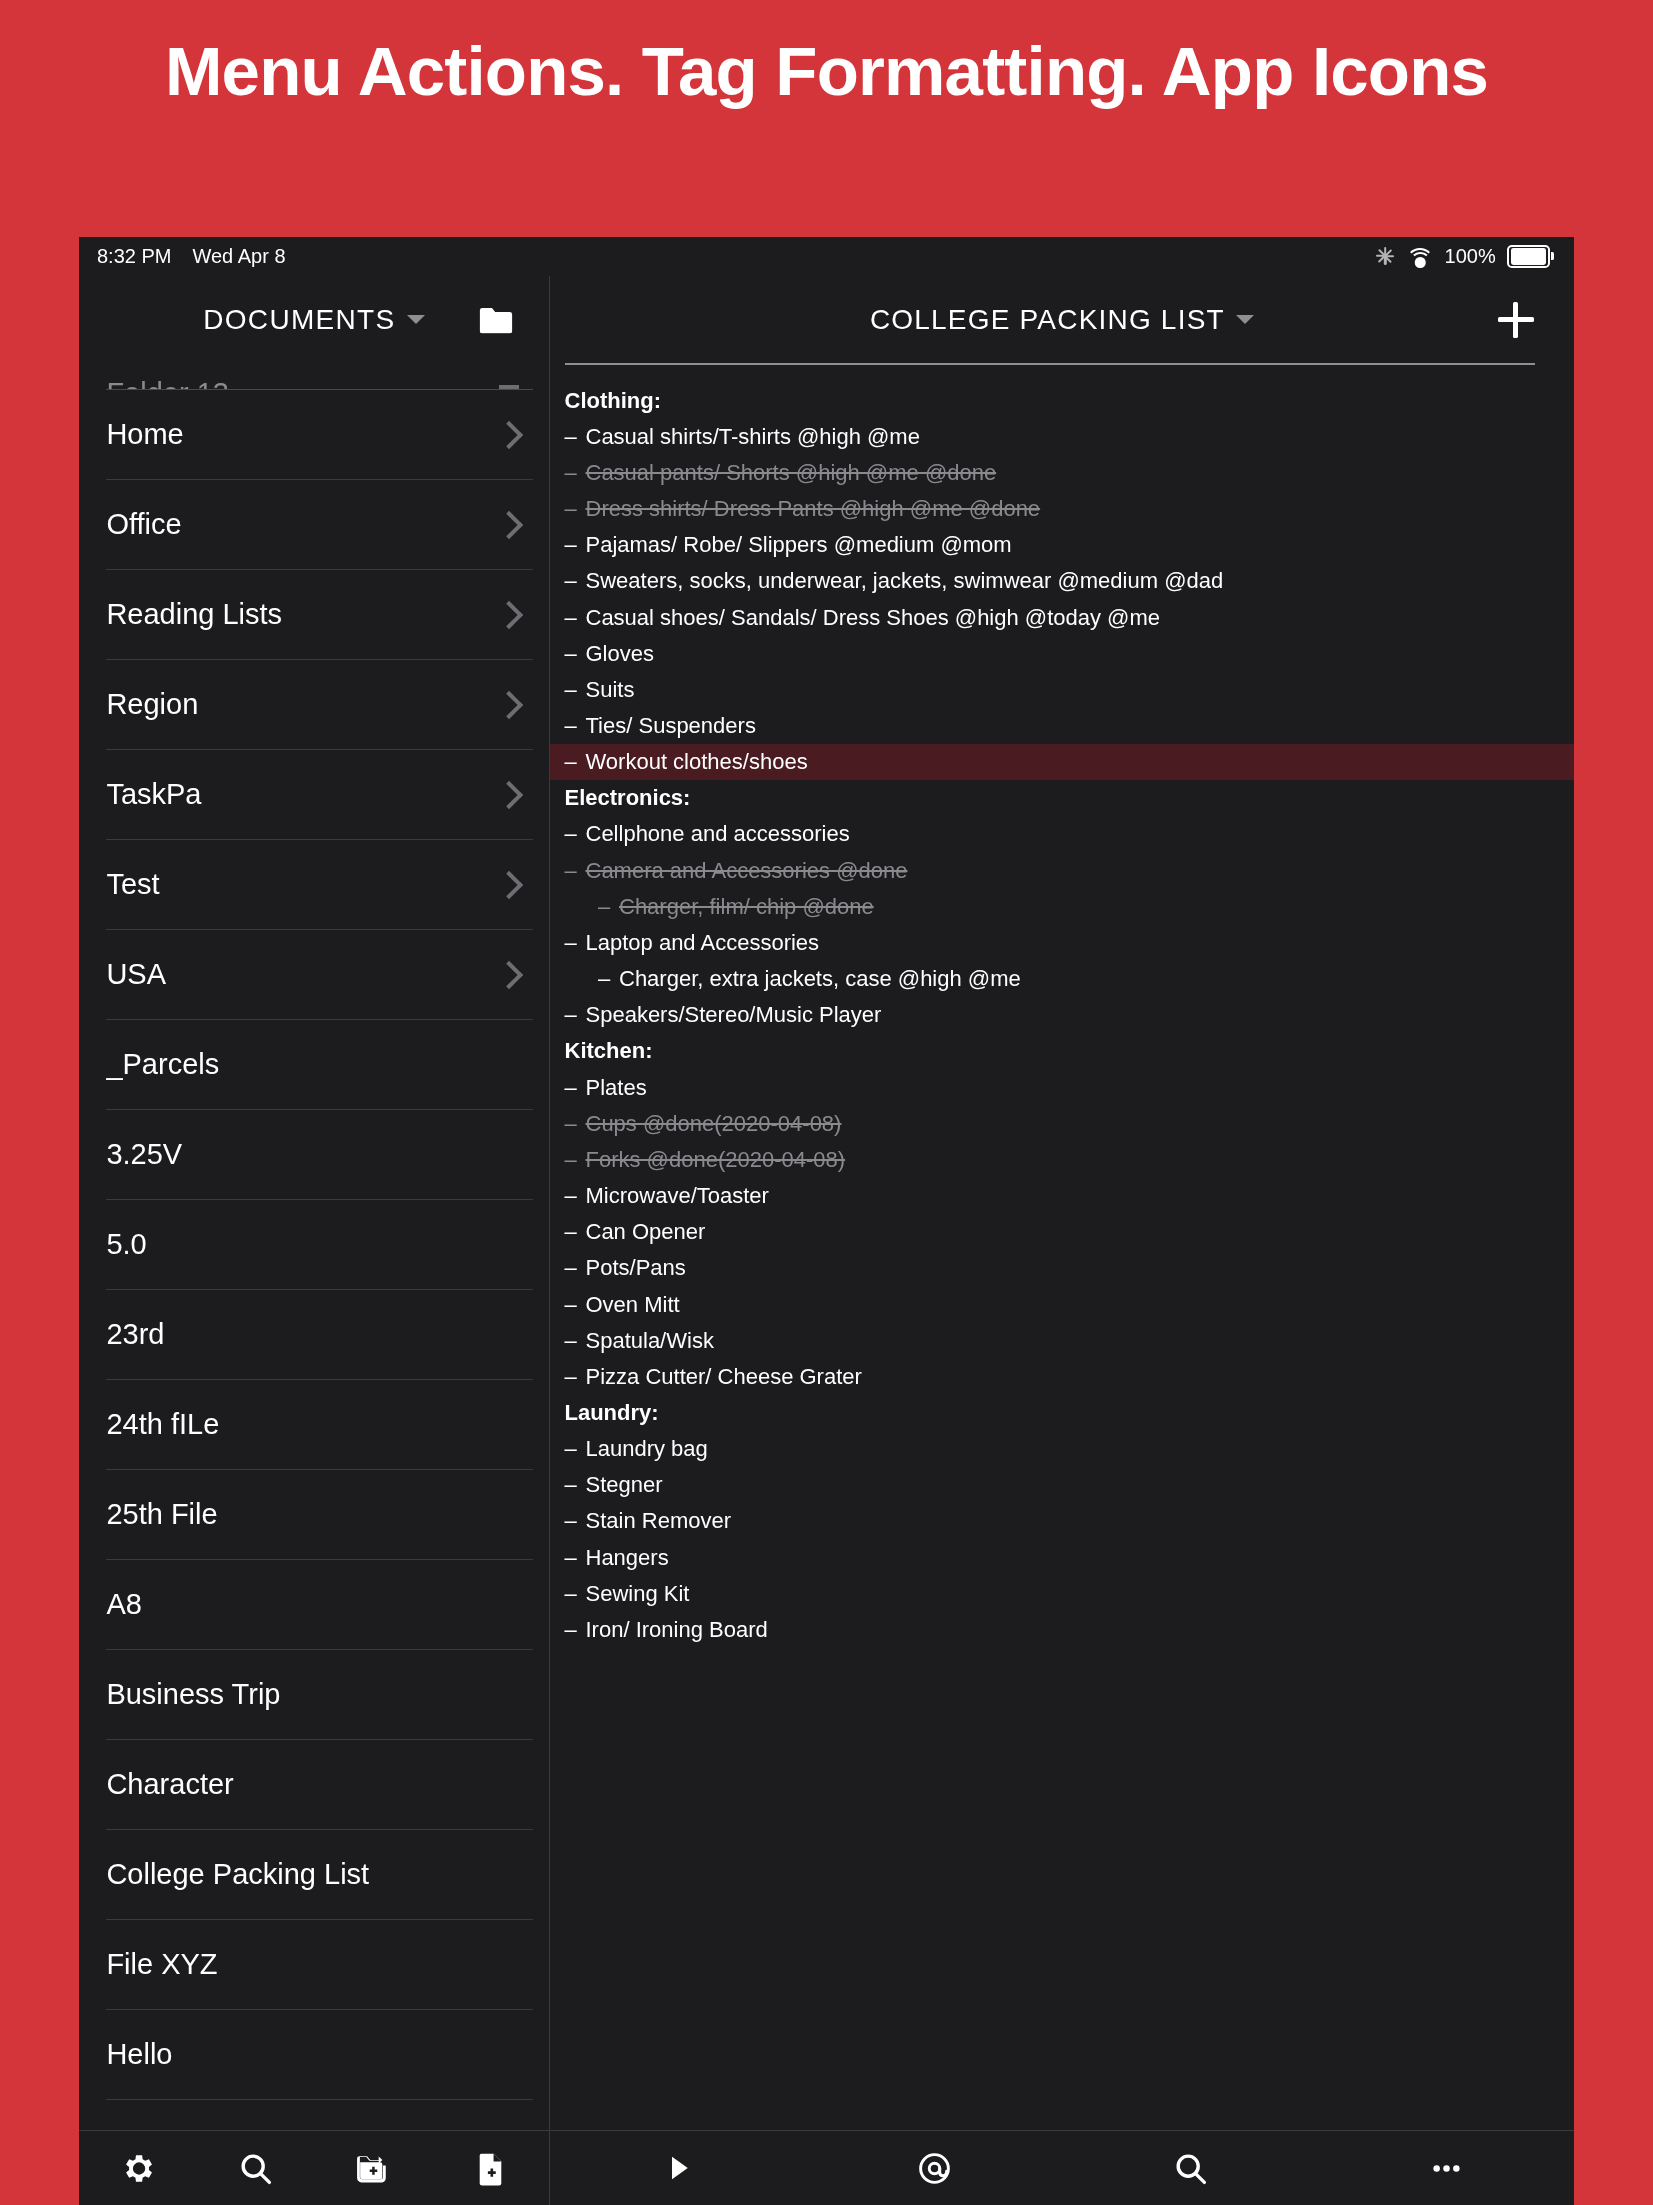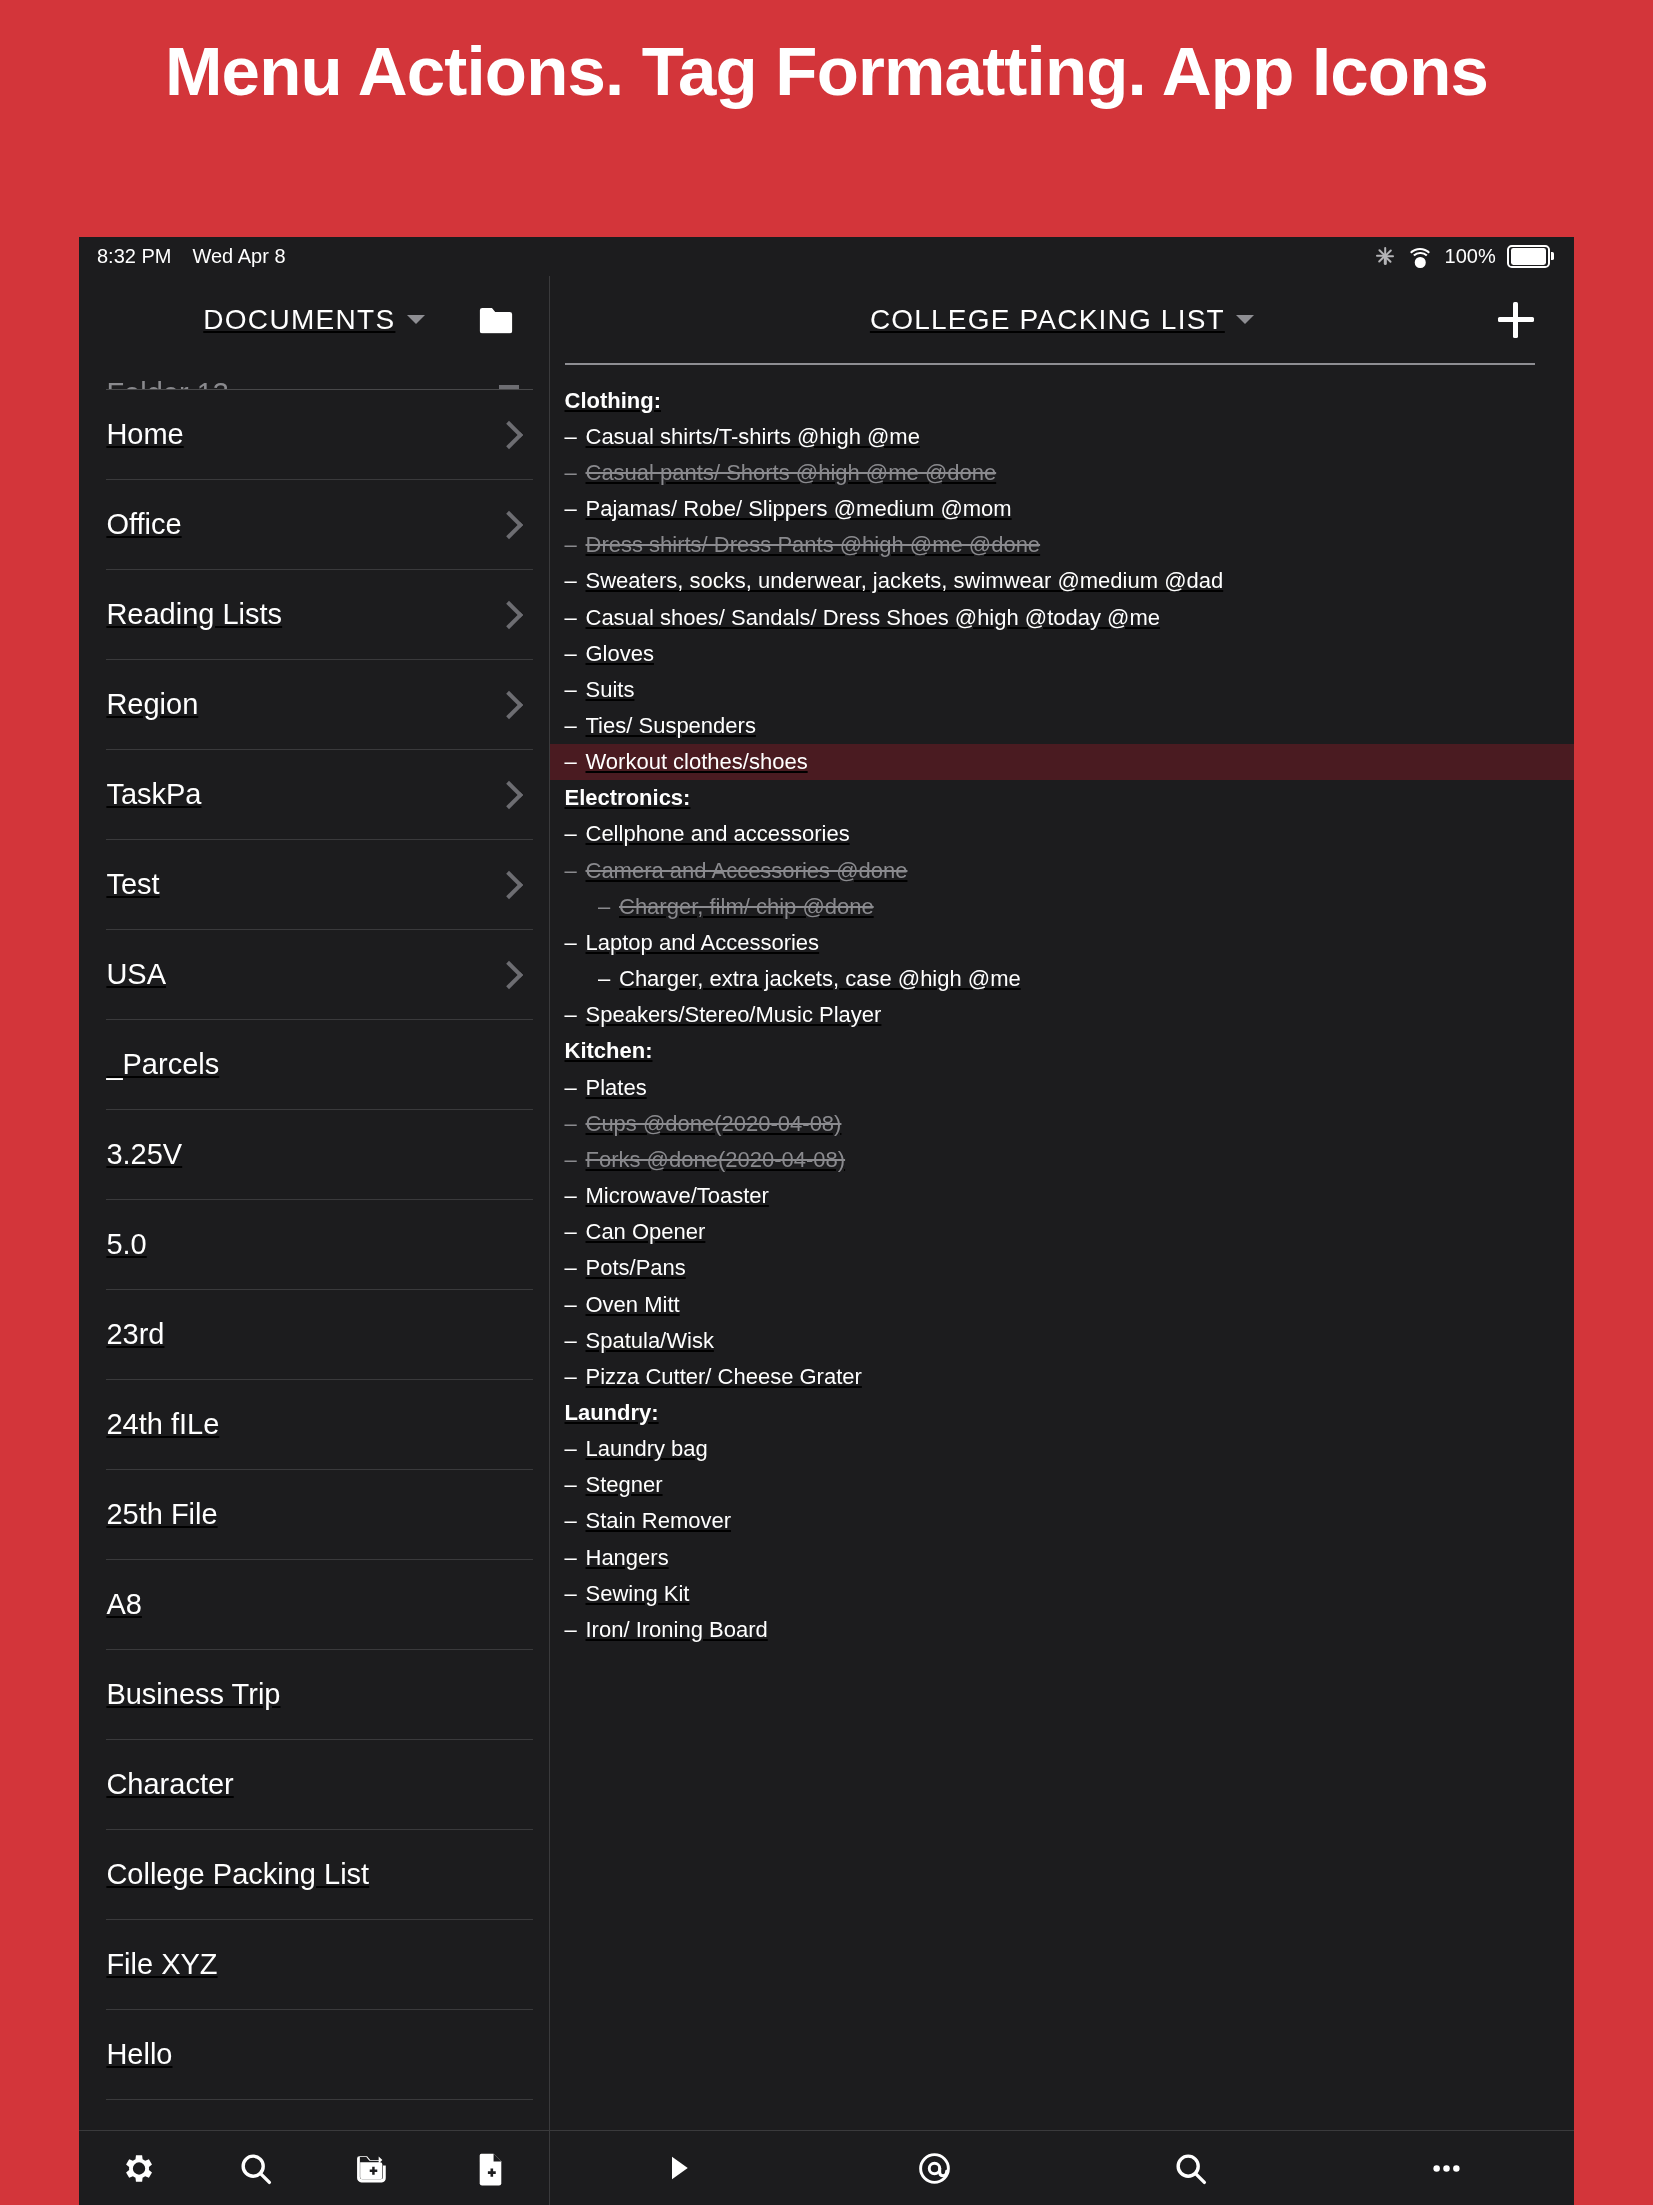--- a/index.html
+++ b/index.html
@@ -54,21 +54,21 @@
     border-bottom-color:transparent;border-left-color:transparent;border-right-color:transparent;
     border-radius:50%;left:50%;transform:translateX(-50%);}
   .wifi b.a{width:24px;height:24px;top:0.8px;}
   .wifi b.b{width:15.3px;height:15.3px;top:5.7px;}
   .wifi b.c{width:6.5px;height:6.5px;top:10.5px;border-bottom-color:#fff;border-left-color:#fff;border-right-color:#fff;background:#fff;}
   .batt{width:39px;height:19.4px;border:2.4px solid #fff;border-radius:4.8px;position:relative;}
   .batt::after{content:"";position:absolute;right:-5.7px;top:5.7px;width:3.2px;height:8px;background:#fff;border-radius:0 1.6px 1.6px 0;}
   .batt i{position:absolute;left:1.6px;top:1.6px;bottom:1.6px;right:1.6px;background:#fff;border-radius:2.4px;}
 
   
-  .split{flex:1;display:flex;min-height:0;text-decoration:underline;}
+  .split{flex:1;display:flex;min-height:0;}
   .sidebar{
     width:470px;flex:0 0 470px;
     display:flex;flex-direction:column;
     border-right:1.6px solid #3a3a3c;
     background:#1c1c1e;min-height:0;
   }
   .content{flex:1;display:flex;flex-direction:column;background:#1c1c1e;min-height:0;position:relative;}
 
   
   .side-head{
@@ -332,22 +332,22 @@
           <span class="cont-title">COLLEGE PACKING LIST</span>
           <span class="caret"></span>
           <span class="plus"></span>
         </div>
         <div class="rule"></div>
 
         <div class="doc" id="doc-lines">
             <div class="line heading">Clothing:</div>
             <div class="line item"><span class="dash">–</span><span>Casual shirts/T-shirts @high @me</span></div>
             <div class="line item done"><span class="dash">–</span><span>Casual pants/ Shorts @high @me @done</span></div>
+            <div class="line item done"><span class="dash">–</span><span>Dress shirts/ Dress Pants @high @me @done</span></div>
             <div class="line item"><span class="dash">–</span><span>Pajamas/ Robe/ Slippers @medium @mom</span></div>
-            <div class="line item done"><span class="dash">–</span><span>Dress shirts/ Dress Pants @high @me @done</span></div>
             <div class="line item"><span class="dash">–</span><span>Sweaters, socks, underwear, jackets, swimwear @medium @dad</span></div>
             <div class="line item"><span class="dash">–</span><span>Casual shoes/ Sandals/ Dress Shoes @high @today @me</span></div>
             <div class="line item"><span class="dash">–</span><span>Gloves</span></div>
             <div class="line item"><span class="dash">–</span><span>Suits</span></div>
             <div class="line item"><span class="dash">–</span><span>Ties/ Suspenders</span></div>
             <div class="line item selected"><span class="dash">–</span><span>Workout clothes/shoes</span></div>
             <div class="line heading">Electronics:</div>
             <div class="line item"><span class="dash">–</span><span>Cellphone and accessories</span></div>
             <div class="line item done"><span class="dash">–</span><span>Camera and Accessories @done</span></div>
             <div class="line sub done"><span class="dash">–</span><span>Charger, film/ chip @done</span></div>

